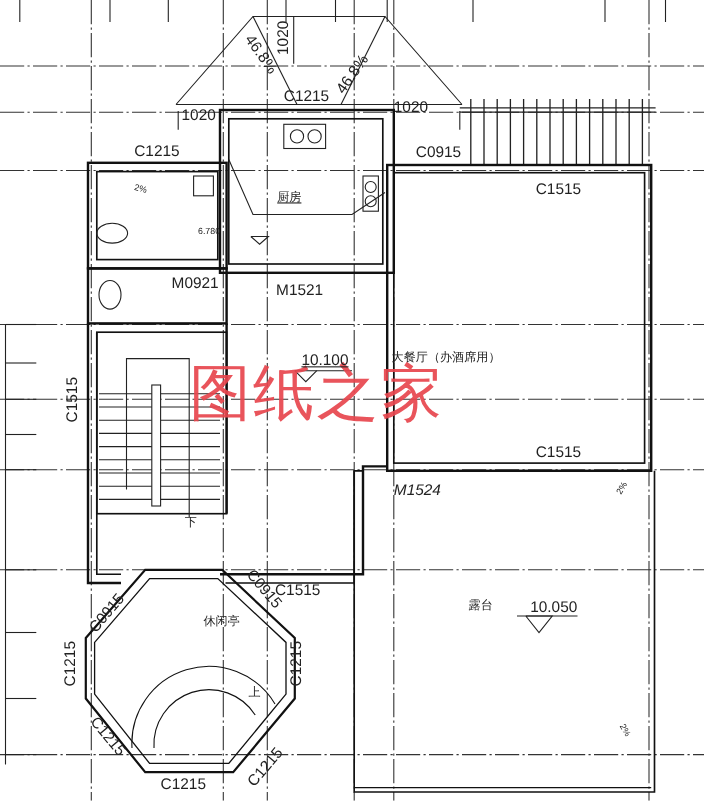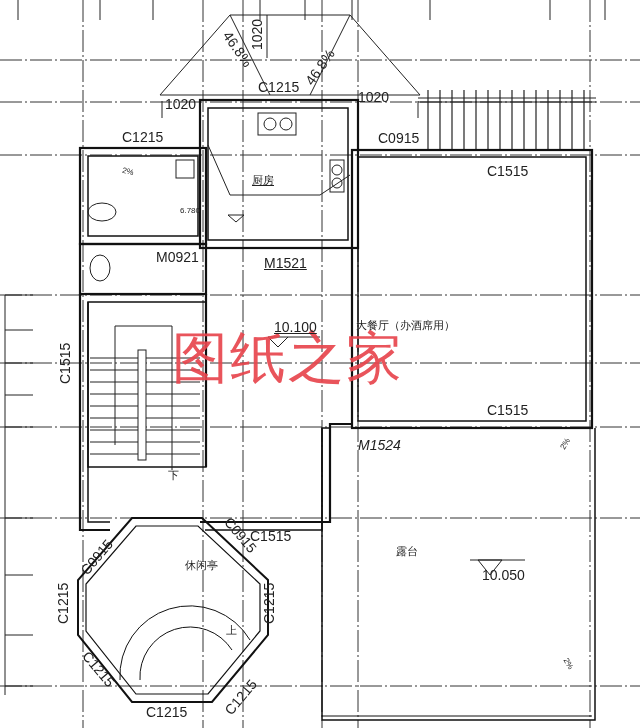--- a/index.html
+++ b/index.html
@@ -145,26 +145,26 @@
     <line x1="470" y1="560" x2="525" y2="560"></line>
     <line x1="268" y1="337" x2="320" y2="337"></line>
     <polyline points="268,337 278,347 288,337"></polyline>
   </g>
 </svg>
 
 <div class="wm">图纸之家</div>
 
 <div class="lbl room" style="left:252px;top:175px;text-decoration:underline;">厨房</div>
 <div class="lbl room" style="left:356px;top:320px;">大餐厅（办酒席用）</div>
-<div class="lbl room" style="left:396px;top:546px;">露台</div>
+<div class="lbl room" style="left:426px;top:546px;">露台</div>
 <div class="lbl room" style="left:185px;top:560px;text-align:center;">休闲亭</div>
 
 <div class="lbl small" style="left:140px;top:207px;margin-left:40px;">6.780</div>
 <div class="lbl dim" style="left:274px;top:320px;text-decoration:underline;">10.100</div>
-<div class="lbl dim" style="left:482px;top:544px;margin-top:24px;">10.050</div>
+<div class="lbl dim" style="left:482px;top:544px;">10.050</div>
 
 <div class="lbl dim" style="left:218px;top:42px;transform:rotate(55deg);">46.8%</div>
 <div class="lbl dim" style="left:300px;top:60px;transform:rotate(-55deg);">46.8%</div>
 <div class="lbl small" style="left:122px;top:168px;transform:rotate(15deg);">2%</div>
 <div class="lbl small" style="left:560px;top:440px;transform:rotate(-60deg);">2%</div>
 <div class="lbl small" style="left:562px;top:660px;transform:rotate(60deg);">2%</div>
 
 <div class="lbl dim rot90" style="left:250px;top:50px;">1020</div>
 <div class="lbl dim" style="left:165px;top:97px;">1020</div>
 <div class="lbl dim" style="left:358px;top:90px;">1020</div>
@@ -178,17 +178,17 @@
 <div class="lbl dim" style="left:250px;top:529px;">C1515</div>
 <div class="lbl dim" style="left:76px;top:550px;transform:rotate(-50deg);">C0915</div>
 <div class="lbl dim" style="left:220px;top:528px;transform:rotate(50deg);">C0915</div>
 <div class="lbl dim rot90" style="left:56px;top:624px;">C1215</div>
 <div class="lbl dim rot90" style="left:262px;top:624px;">C1215</div>
 <div class="lbl dim" style="left:78px;top:662px;transform:rotate(50deg);">C1215</div>
 <div class="lbl dim" style="left:220px;top:690px;transform:rotate(-50deg);">C1215</div>
 <div class="lbl dim" style="left:146px;top:705px;">C1215</div>
 
 <div class="lbl dim" style="left:156px;top:250px;text-align:center;">M0921</div>
-<div class="lbl dim" style="left:264px;top:256px;text-decoration:underline;">M1521</div>
+<div class="lbl dim" style="left:251px;top:256px;">M1521</div>
 <div class="lbl dim" style="left:358px;top:438px;font-style:italic;">M1524</div>
 
 <div class="lbl room" style="left:168px;top:470px;">下</div>
 <div class="lbl room" style="left:226px;top:625px;">上</div>
 
 </body></html>

